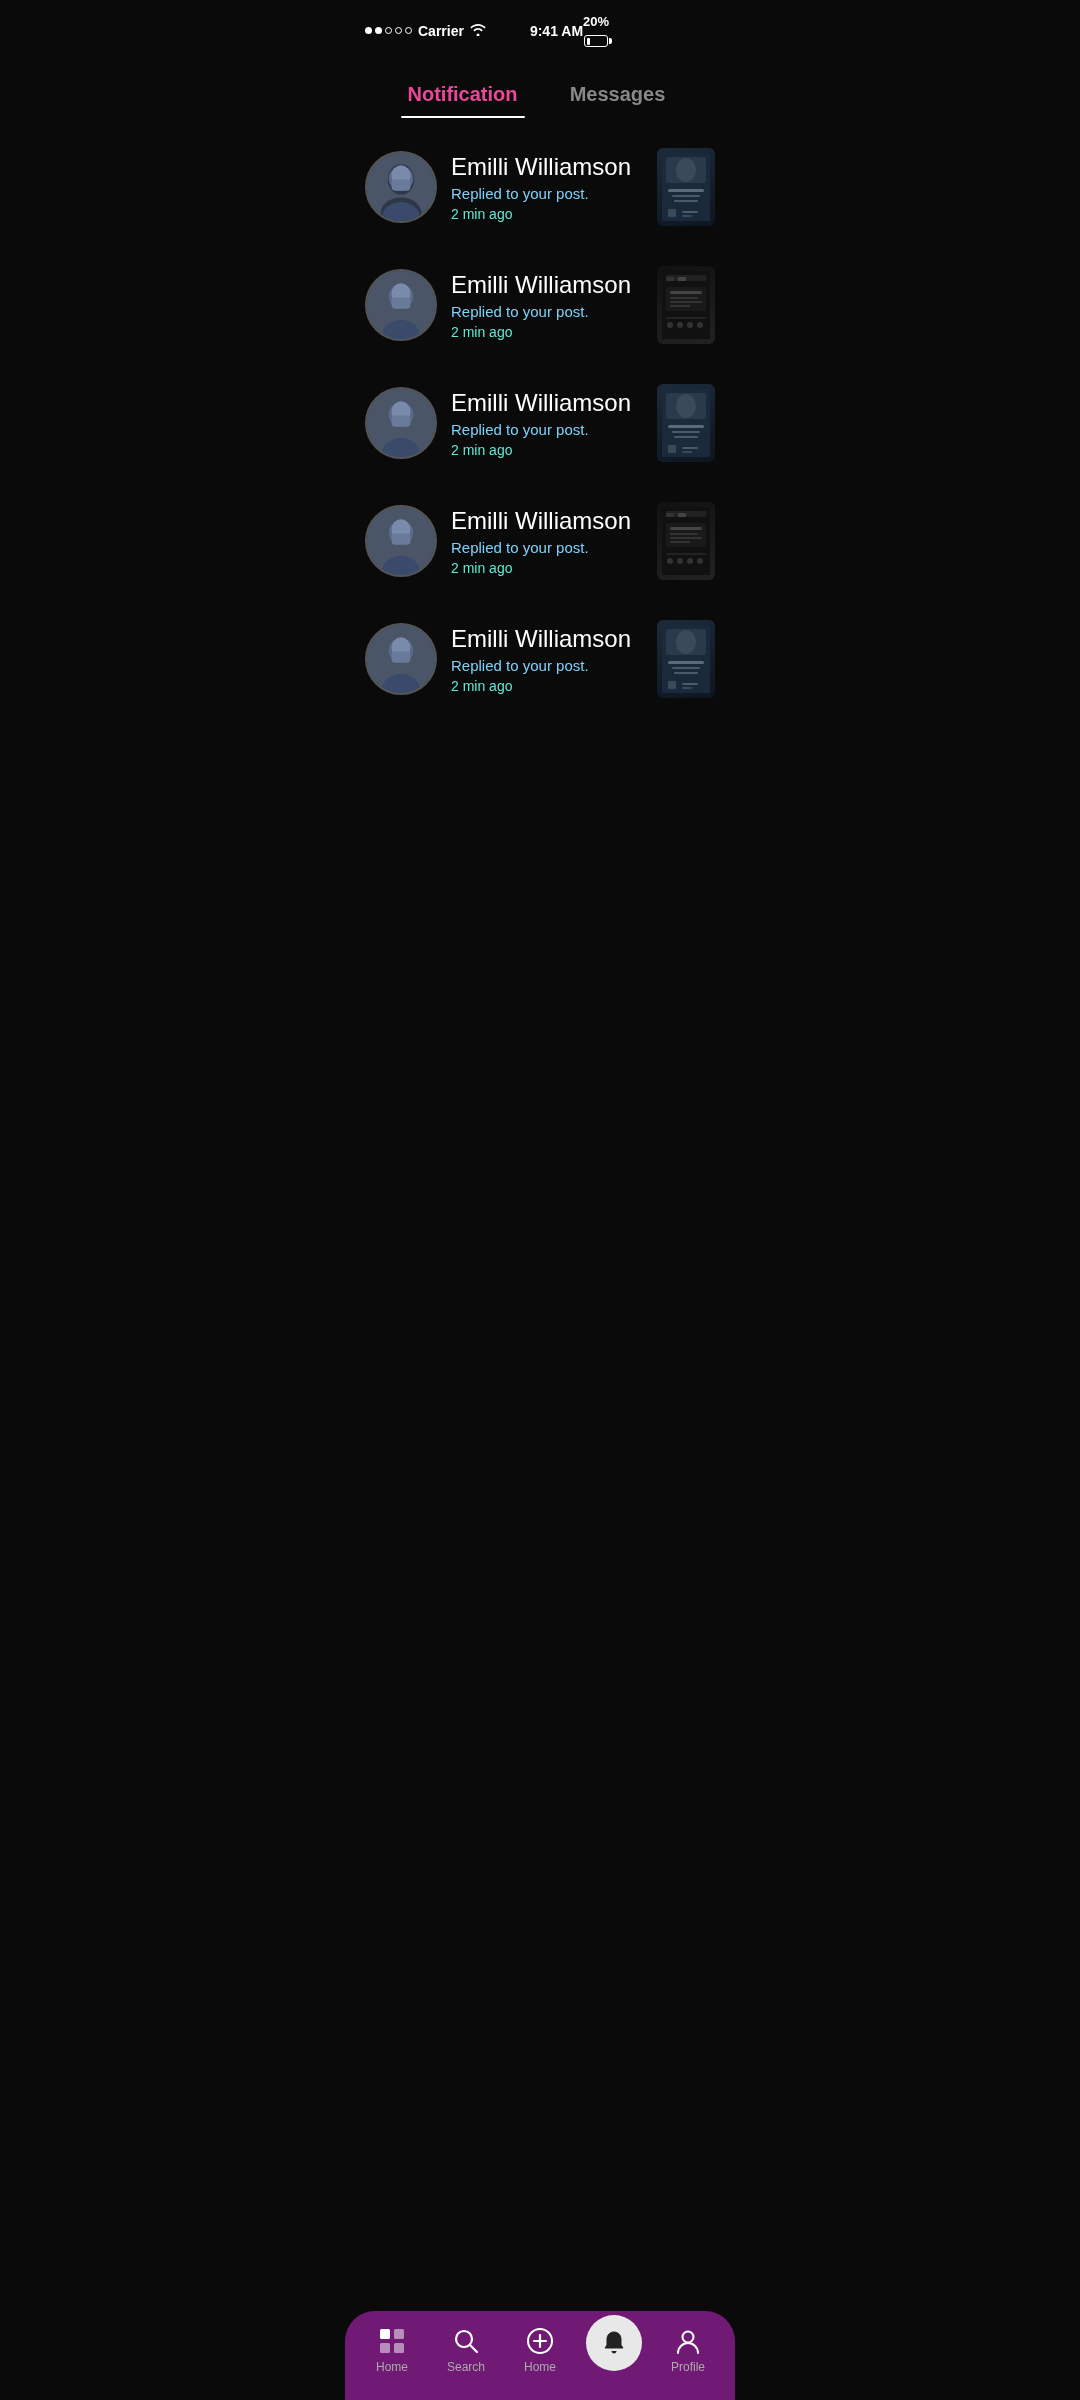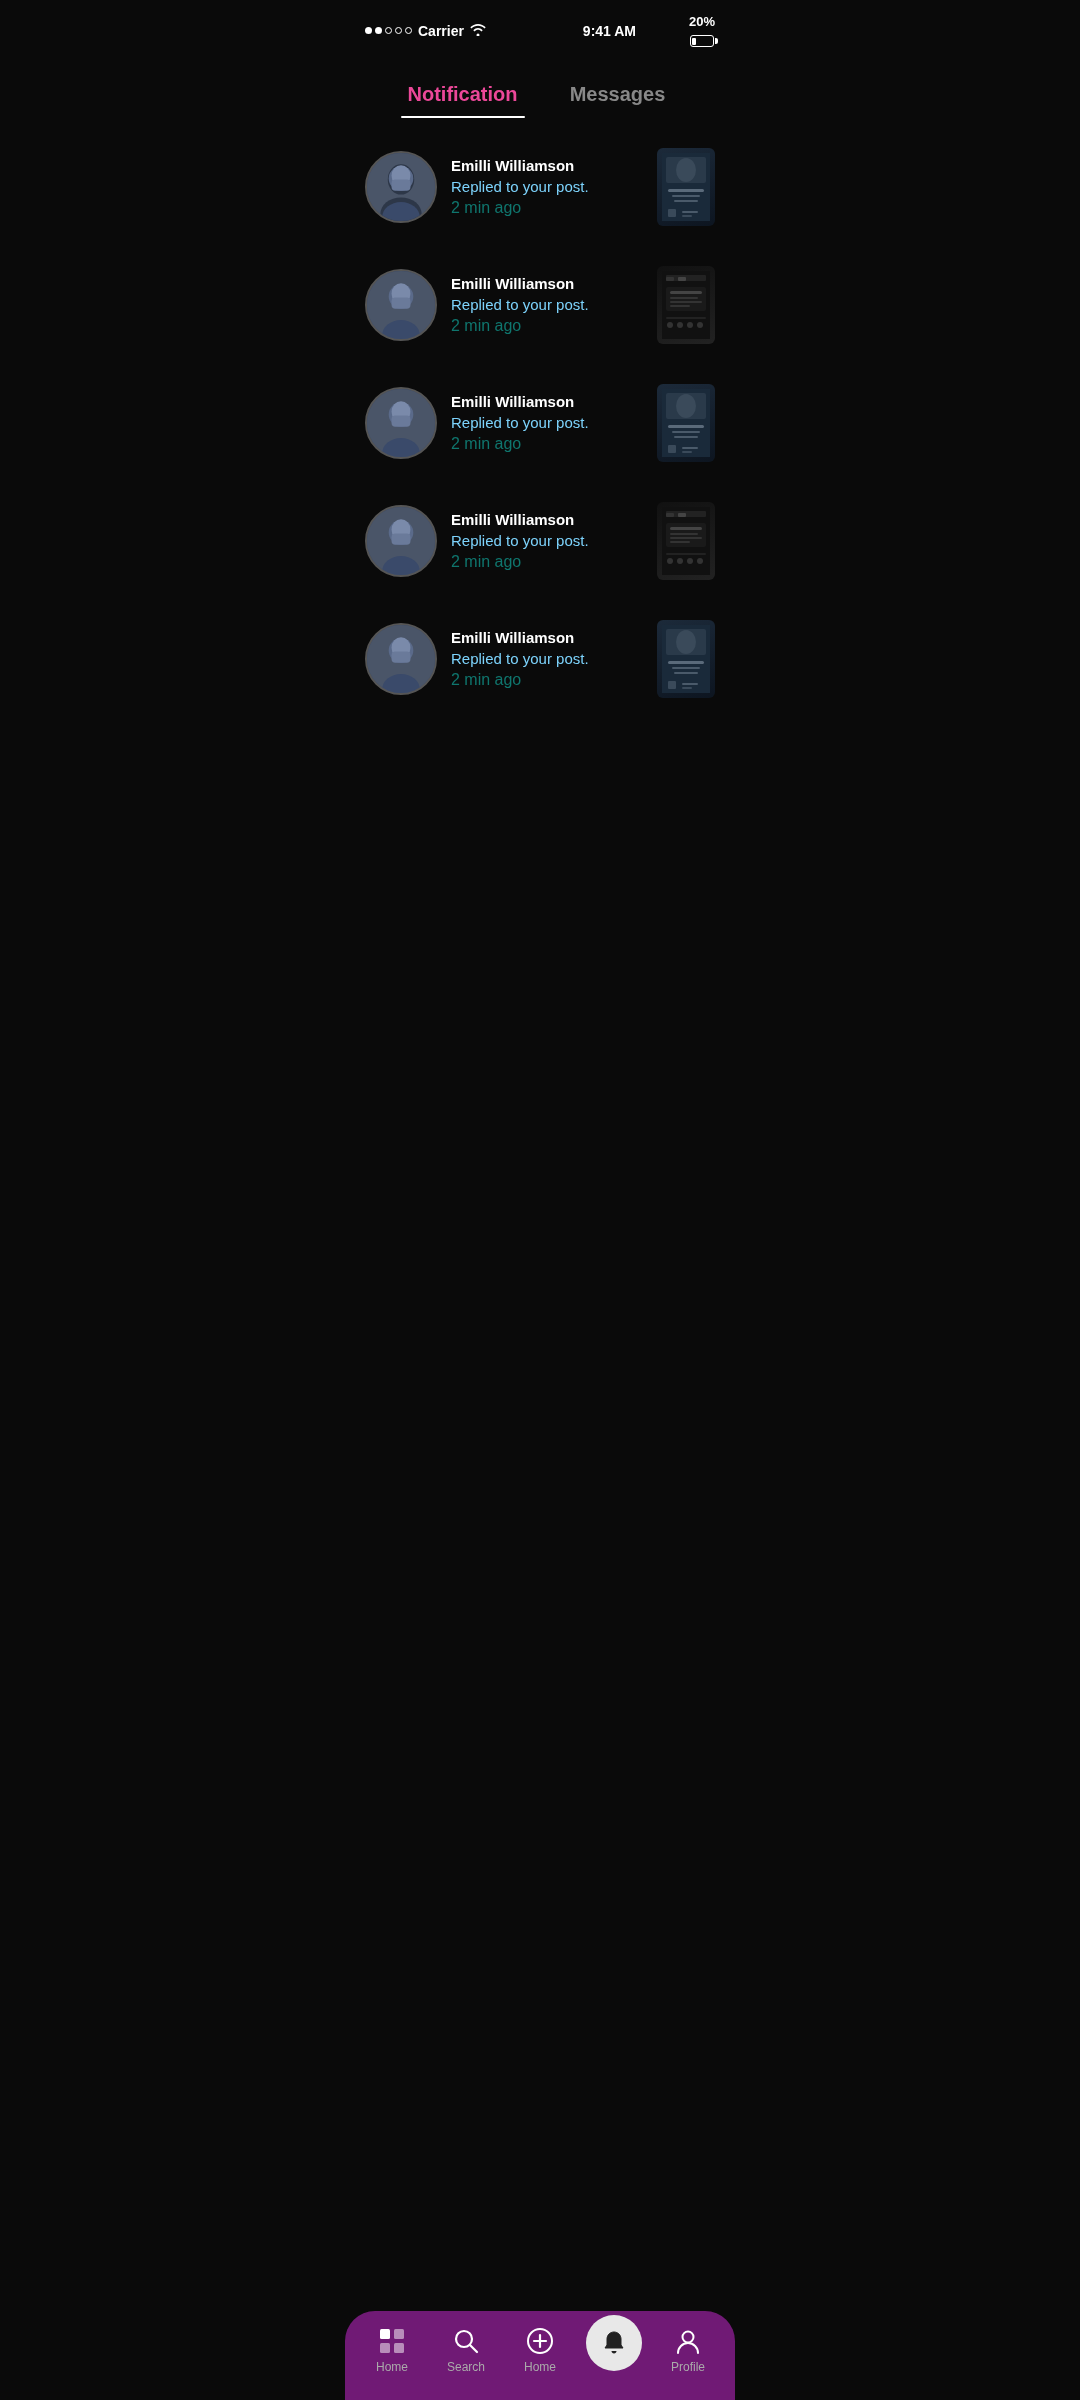--- a/index.html
+++ b/index.html
@@ -12,21 +12,20 @@
       width: 390px;
       min-height: 844px;
       margin: 0 auto;
       position: relative;
       overflow-x: hidden;
     }
 
     
     .status-bar {
       display: flex;
-      justify-content: space-between;
       align-items: center;
       padding: 14px 20px 6px;
       font-size: 13px;
       font-weight: 600;
     }
     .status-left {
       display: flex;
       align-items: center;
       gap: 6px;
     }
@@ -152,33 +151,33 @@
 
     .avatar-svg {
       width: 100%;
       height: 100%;
     }
 
     .notif-content {
       flex: 1;
     }
     .notif-name {
-      font-size: 15px;
-      font-weight: 700;
+      font-size: 24px;
+      font-weight: 400;
       color: #ffffff;
       margin-bottom: 4px;
     }
     .notif-action {
       font-size: 15px;
       color: #7dd3fc;
       margin-bottom: 4px;
     }
     .notif-time {
-      font-size: 16px;
-      color: #0f766e;
+      font-size: 14px;
+      color: #5eead4;
     }
 
     .notif-thumb {
       flex-shrink: 0;
       width: 58px;
       height: 78px;
       border-radius: 6px;
       overflow: hidden;
       background: #1a1a2e;
       display: flex;

